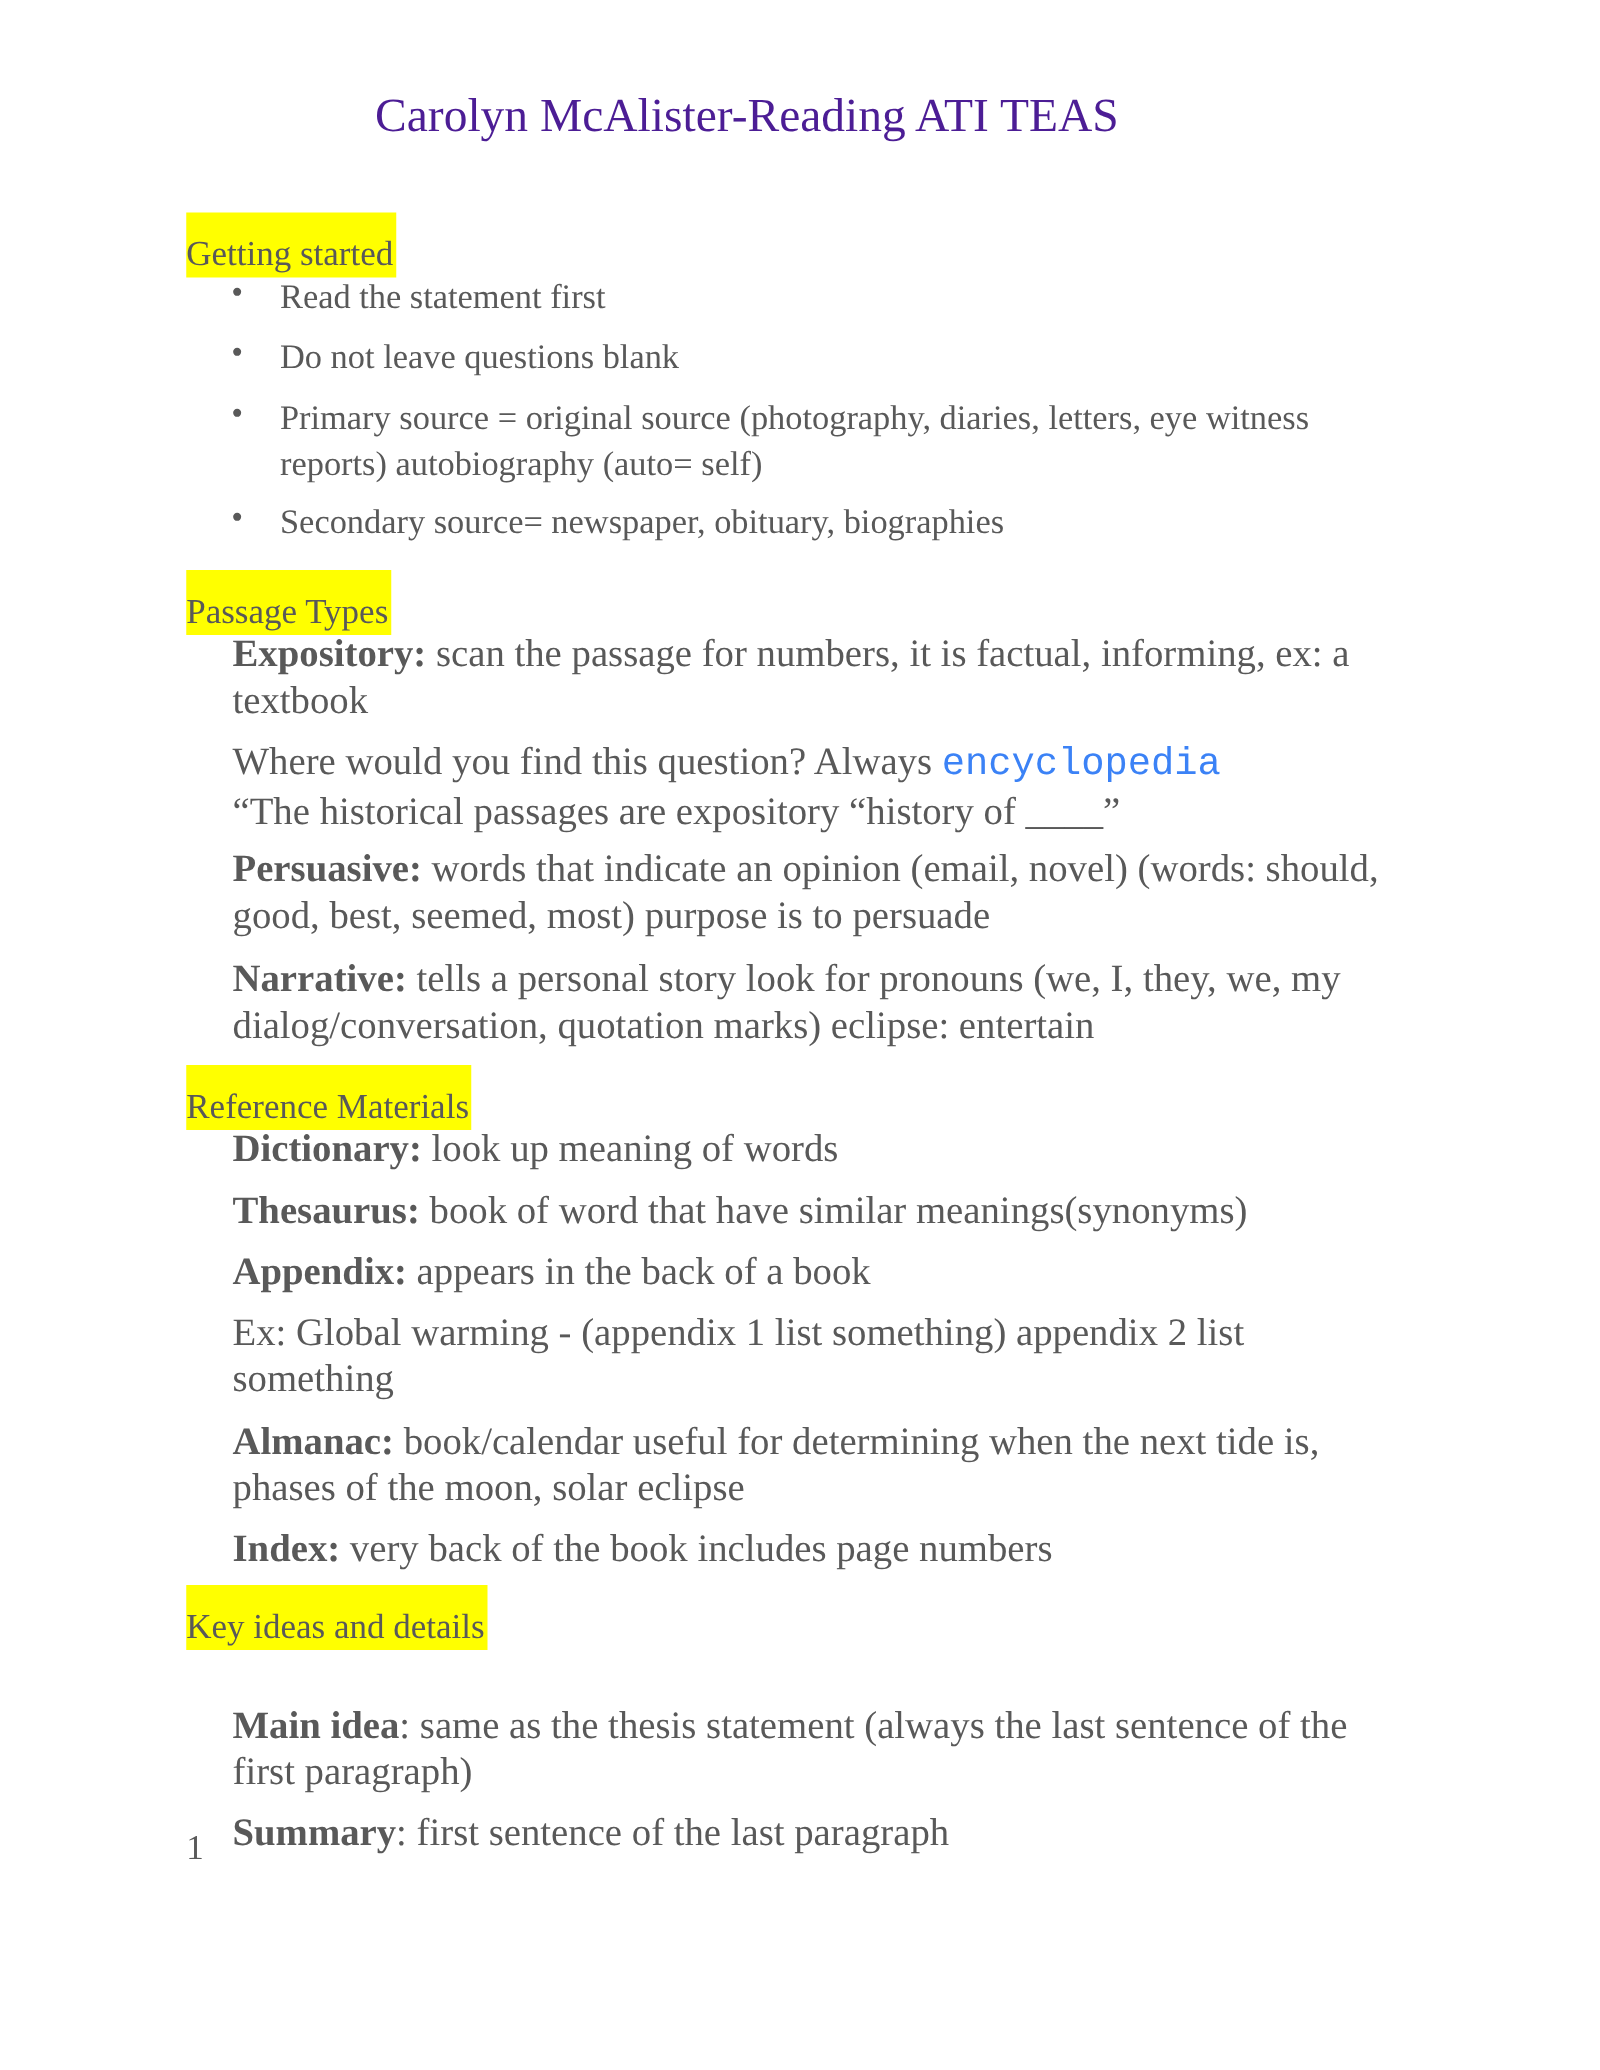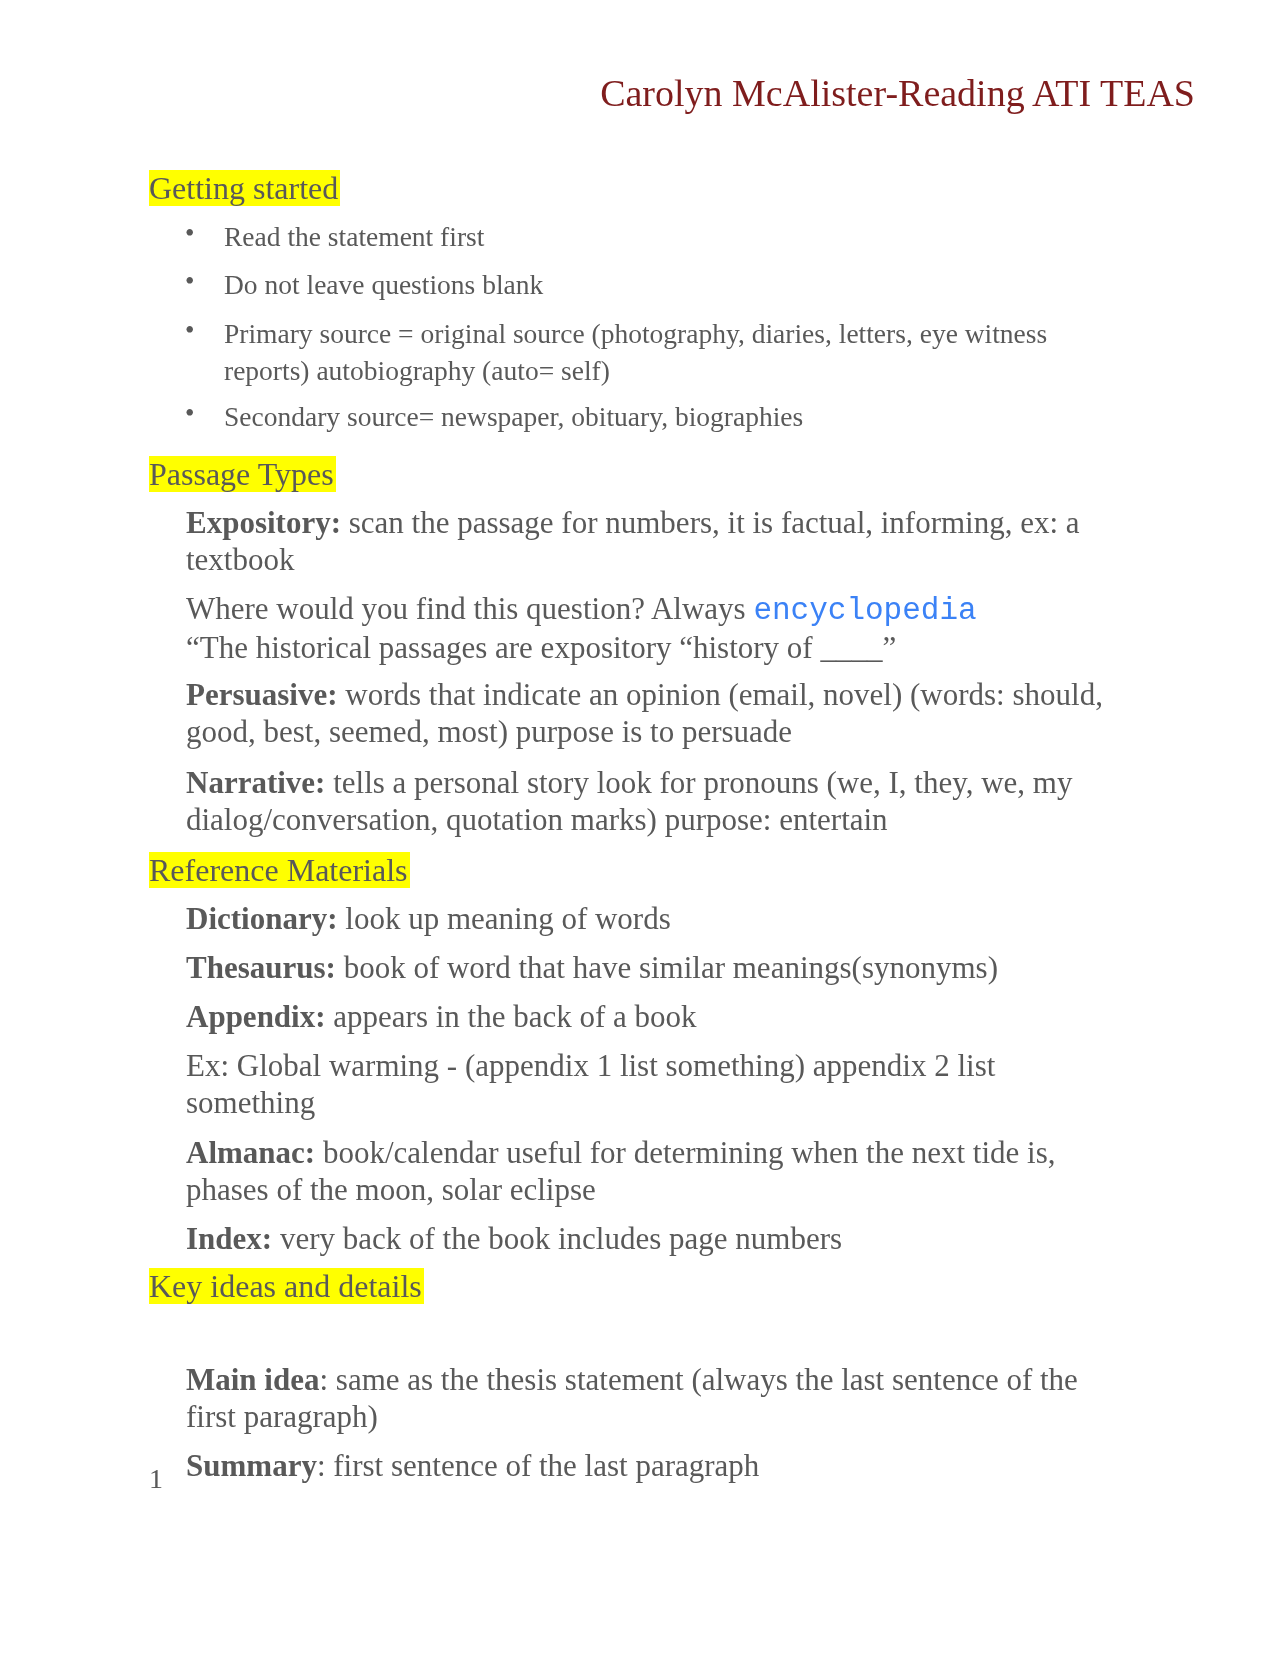--- a/index.html
+++ b/index.html
@@ -1,22 +1,22 @@
 <!DOCTYPE html>
 <html><head>
 <meta charset="utf-8">
 <style>
   html, body { margin: 0; padding: 0; background: #ffffff; }
   body { width: 1280px; height: 1656px; position: relative; overflow: hidden;
          font-family: "Liberation Serif", "DejaVu Serif", serif; color: #595959; }
-  .title { position: absolute; left: 0; width: 1195px; top: 68px; text-align: right;
-           font-size: 38px; color: #7f1d1d; line-height: 50px; }
+  .title { position: absolute; left: 0; width: 1195px; top: 68px; text-align: center;
+           font-size: 38px; color: #4c1d95; line-height: 50px; }
   .content { position: absolute; left: 0; top: 0; width: 1280px; }
-  .heading { position: absolute; left: 149px; font-size: 32px; line-height: 36px;
-             background: #ffff00; padding: 0 2px 0 0; color: #595959; }
+  .heading { position: absolute; left: 149px; font-size: 28px; line-height: 36px;
+             background: #ffff00; padding: 16px 2px 0 0; color: #595959; }
   .bullet { position: absolute; left: 185px; font-size: 27px; }
   .btext { position: absolute; left: 224px; width: 880px; font-size: 27.5px; line-height: 37px; }
   .para { position: absolute; left: 186px; width: 930px; font-size: 31px; line-height: 37px; }
   .para b { color: #595959; font-weight: bold; }
   .red { color: #3b82f6; font-family: Liberation Mono, monospace; }
   .pagenum { position: absolute; left: 149px; top: 1463px; font-size: 28px; }
 </style>
 </head>
 <body>
 
@@ -39,21 +39,21 @@
   <div class="btext" style="top:398px;">Secondary source= newspaper, obituary, biographies</div>
 
   <div class="heading" style="top:456px;">Passage Types</div>
 
   <div class="para" style="top:504px; width:900px;"><b>Expository:</b><span> scan the passage for numbers, it is factual, informing, ex: a textbook</span></div>
 
   <div class="para" style="top:590px; width:840px;"><span>Where would you find this question? Always </span><span class="red">encyclopedia</span><span style="white-space:pre-wrap;">  “The historical passages are expository “history of ____”</span></div>
 
   <div class="para" style="top:676px; width:920px;"><b>Persuasive:</b><span> words that indicate an opinion (email, novel) (words: should, good, best, seemed, most) purpose is to persuade</span></div>
 
-  <div class="para" style="top:764px; width:900px;"><b>Narrative:</b><span> tells a personal story look for pronouns (we, I, they, we, my dialog/conversation, quotation marks) purpose: entertain</span></div>
+  <div class="para" style="top:764px; width:900px;"><b>Narrative:</b><span> tells a personal story look for pronouns (we, I, they, we, my dialog/conversation, quotation marks) eclipse: entertain</span></div>
 
   <div class="heading" style="top:852px;">Reference Materials</div>
 
   <div class="para" style="top:900px;"><b>Dictionary:</b><span> look up meaning of words</span></div>
 
   <div class="para" style="top:949px;"><b>Thesaurus:</b><span> book of word that have similar meanings(synonyms)</span></div>
 
   <div class="para" style="top:998px;"><b>Appendix:</b><span> appears in the back of a book</span></div>
 
   <div class="para" style="top:1047px; width:820px;"><span>Ex: Global warming - (appendix 1 list something) appendix 2 list something</span></div>

